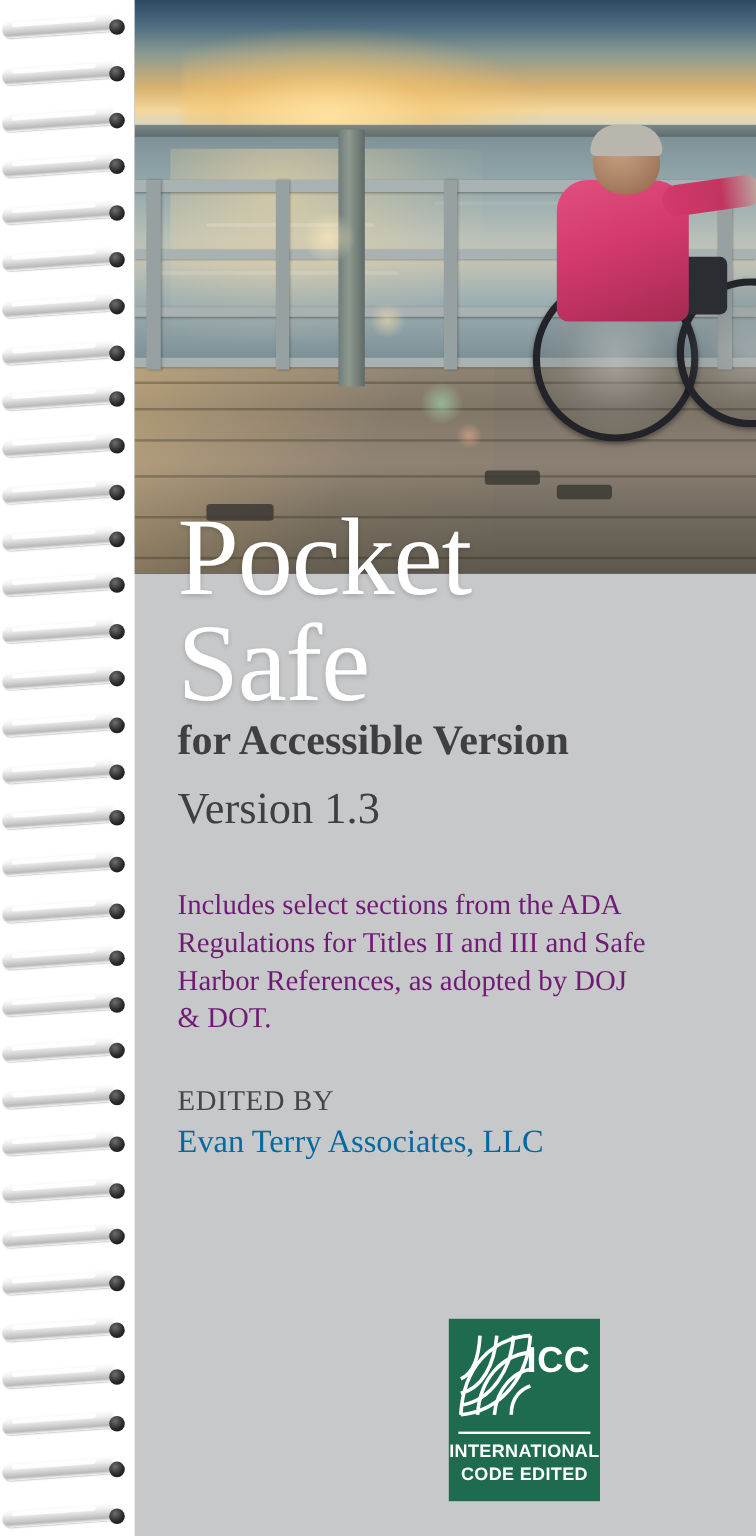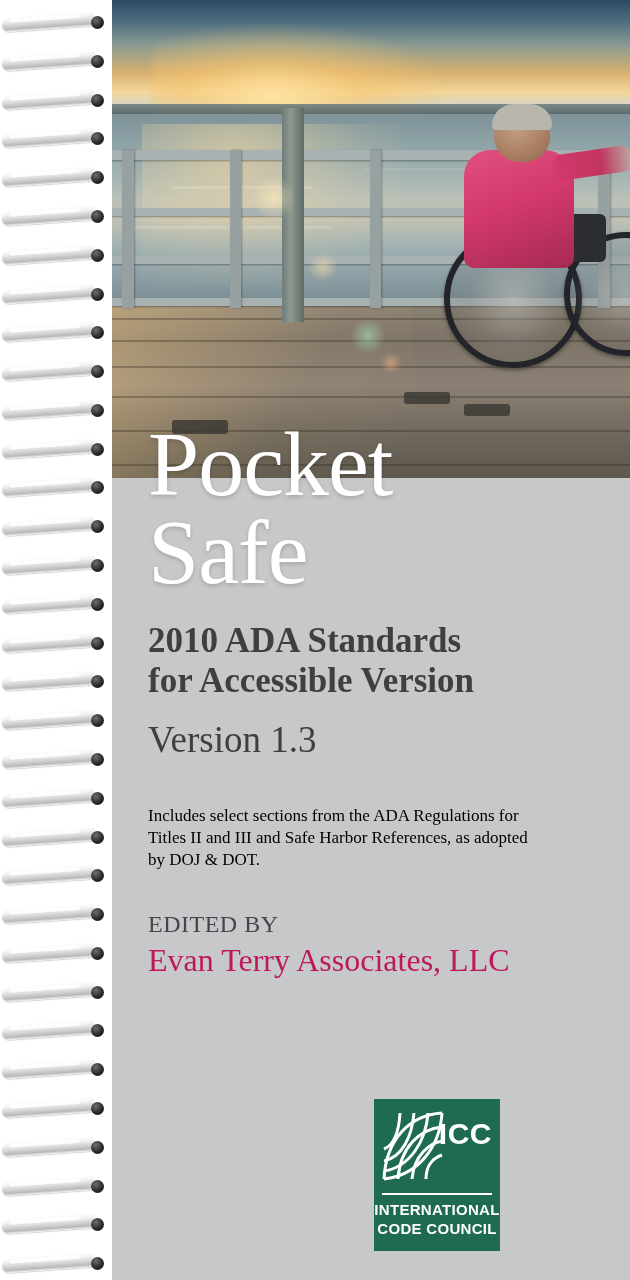--- a/index.html
+++ b/index.html
@@ -274,36 +274,36 @@
   }
   .version {
     font-family: "Liberation Serif", serif;
     color: #3f3f41;
     font-size: 37px;
     margin: 16px 0 0 0;
     font-weight: normal;
   }
   .includes {
     font-family: "Liberation Serif", serif;
-    color: #000000;
-    font-size: 17px;
+    color: #701a75;
+    font-size: 24px;
     line-height: 1.3;
     margin: 44px 0 0 0;
   }
   .edited-label {
     font-family: "Liberation Serif", serif;
     color: #46464a;
     font-size: 24px;
     letter-spacing: 0.5px;
     margin: 40px 0 0 0;
   }
   .edited-name {
     font-family: "Liberation Serif", serif;
-    color: #be185d;
-    font-size: 32px;
+    color: #0369a1;
+    font-size: 27px;
     margin: 4px 0 0 0;
   }
 
   
   #icc-logo {
     position: absolute;
     left: 374px;
     top: 1099px;
     width: 126px;
     height: 152px;
@@ -538,21 +538,20 @@
 
       <div class="flare" style="left:140px;top:176px;width:44px;height:44px;background:radial-gradient(circle,rgba(255,236,190,0.65) 0%,rgba(255,236,190,0) 70%);"></div>
       <div class="flare" style="left:196px;top:252px;width:30px;height:30px;background:radial-gradient(circle,rgba(255,225,170,0.55) 0%,rgba(255,225,170,0) 70%);"></div>
       <div class="flare" style="left:238px;top:318px;width:36px;height:36px;background:radial-gradient(circle,rgba(170,230,190,0.55) 0%,rgba(170,230,190,0) 70%);"></div>
       <div class="flare" style="left:268px;top:352px;width:22px;height:22px;background:radial-gradient(circle,rgba(255,180,140,0.5) 0%,rgba(255,180,140,0) 70%);"></div>
     </div>
 
     <div id="title-block">
       <div class="title-main">Pocket</div>
       <div class="title-main">Safe</div>
-      <div class="subtitle">2010 ADA Standards</div>
       <div class="subtitle" style="margin-top:0;">for Accessible Version</div>
       <div class="version">Version 1.3</div>
       <div class="includes">Includes select sections from the ADA Regulations for Titles II and III and Safe Harbor References, as adopted by DOJ &amp; DOT.</div>
       <div class="edited-label">EDITED BY</div>
       <div class="edited-name">Evan Terry Associates, LLC</div>
     </div>
 
     <div id="icc-logo" style="left:262px;">
       <div class="icc-top">
         <span class="icc-globe">
@@ -567,18 +566,18 @@
               <path d="M34 4 C32 28, 22 48, 4 52"></path>
               <path d="M20 4 C19 22, 14 36, 4 40"></path>
             </g>
           </svg>
         </span>
         <span class="icc-abbr">ICC</span>
       </div>
       <div class="icc-rule"></div>
       <div class="icc-words">
         <div>INTERNATIONAL</div>
-        <div>CODE COUNCIL</div>
+        <div>CODE EDITED</div>
       </div>
     </div>
 
   </div>
 </div>
 
 </body></html>

